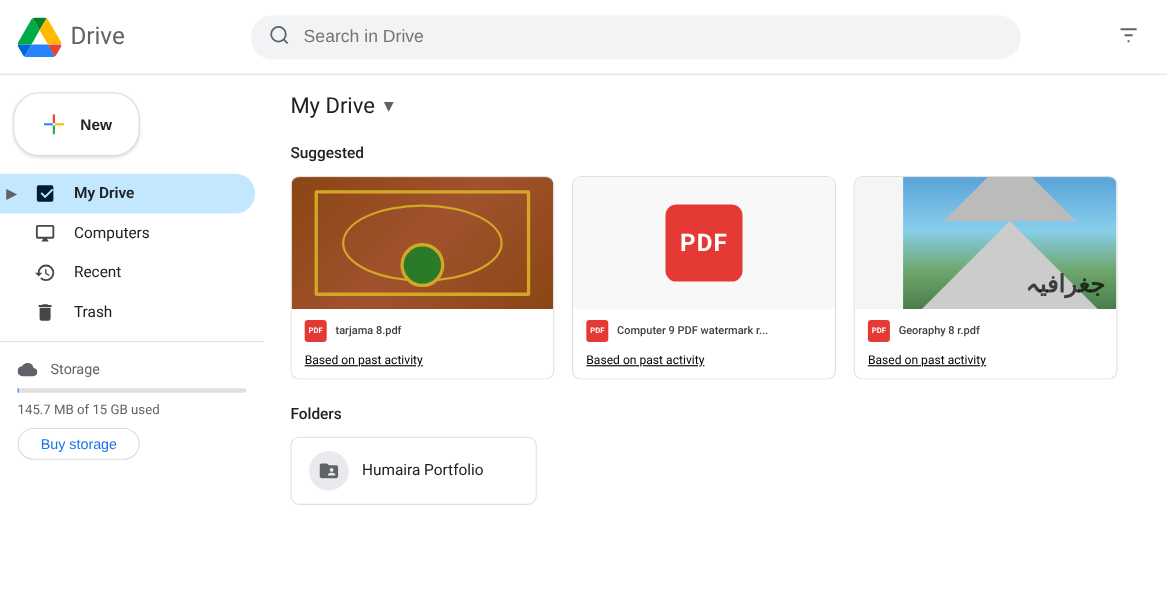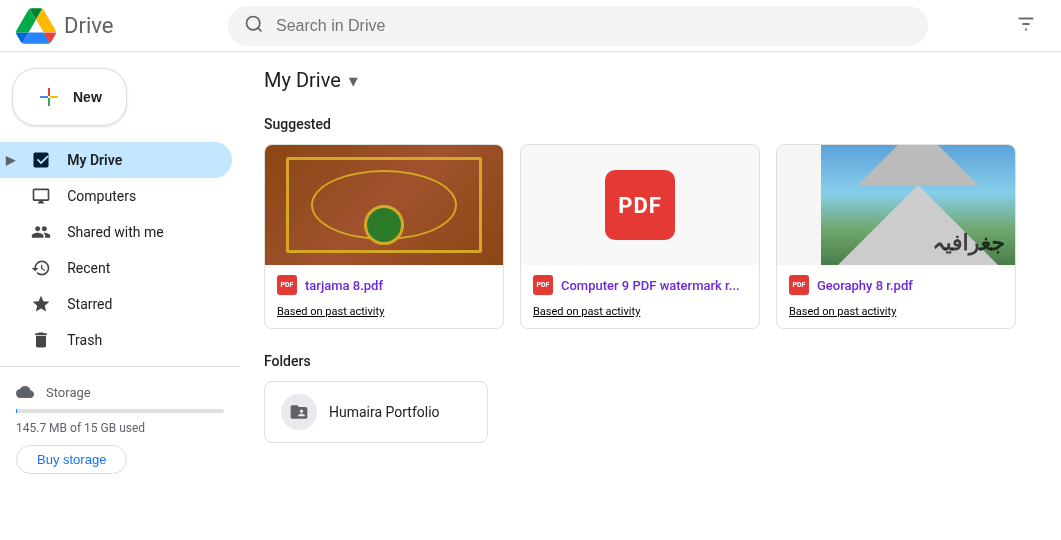--- a/index.html
+++ b/index.html
@@ -3,21 +3,21 @@
   <meta charset="utf-8">
   <style>
     * { margin: 0; padding: 0; box-sizing: border-box; }
     body { font-family: 'Google Sans', Roboto, Arial, sans-serif; background: #fff; color: #202124; width: 1061px; height: 540px; overflow: hidden; display: flex; flex-direction: column; }
 
     
     .header {
       display: flex;
       align-items: center;
       padding: 8px 16px;
-      height: 52px;
+      height: 68px;
       border-bottom: 1px solid #e0e0e0;
       gap: 12px;
     }
     .logo-area {
       display: flex;
       align-items: center;
       gap: 8px;
       min-width: 200px;
     }
     .logo-icon {
@@ -346,22 +346,22 @@
       border-radius: 3px;
       display: flex;
       align-items: center;
       justify-content: center;
       color: #fff;
       font-size: 7px;
       font-weight: 700;
       flex-shrink: 0;
     }
     .card-file-name {
-      font-size: 13px;
-      color: #6d28d9;
+      font-size: 10px;
+      color: #404040;
       font-weight: 500;
       white-space: nowrap;
       overflow: hidden;
       text-overflow: ellipsis;
     }
     .card-sub {
       font-size: 11px;
       color: #000000;
       padding: 0 12px 10px 12px;
       text-decoration: underline;
@@ -467,49 +467,31 @@
     <div class="sidebar-item">
       <span class="expand-arrow" style="visibility:hidden">▶</span>
       <span class="item-icon">
         <svg width="20" height="20" viewBox="0 0 24 24" fill="#444746">
           <path d="M20 3H4a2 2 0 00-2 2v11a2 2 0 002 2h6l-2 3h8l-2-3h6a2 2 0 002-2V5a2 2 0 00-2-2zm0 13H4V5h16v11z"></path>
         </svg>
       </span>
       <span>Computers</span>
     </div>
 
-    <div class="sidebar-item">
-      <span class="expand-arrow" style="visibility:hidden">▶</span>
-      <span class="item-icon">
-        <svg width="20" height="20" viewBox="0 0 24 24" fill="#444746">
-          <path d="M16 11c1.66 0 2.99-1.34 2.99-3S17.66 5 16 5c-1.66 0-3 1.34-3 3s1.34 3 3 3zm-8 0c1.66 0 2.99-1.34 2.99-3S9.66 5 8 5C6.34 5 5 6.34 5 8s1.34 3 3 3zm0 2c-2.33 0-7 1.17-7 3.5V19h14v-2.5c0-2.33-4.67-3.5-7-3.5zm8 0c-.29 0-.62.02-.97.05 1.16.84 1.97 1.97 1.97 3.45V19h6v-2.5c0-2.33-4.67-3.5-7-3.5z"></path>
-        </svg>
-      </span>
-      <span>Shared with me</span>
-    </div>
 
     <div class="sidebar-item">
       <span class="expand-arrow" style="visibility:hidden">▶</span>
       <span class="item-icon">
         <svg width="20" height="20" viewBox="0 0 24 24" fill="#444746">
           <path d="M13 3a9 9 0 00-9 9H1l3.89 3.89.07.14L9 12H6c0-3.87 3.13-7 7-7s7 3.13 7 7-3.13 7-7 7c-1.93 0-3.68-.79-4.94-2.06l-1.42 1.42A8.954 8.954 0 0013 21a9 9 0 000-18zm-1 5v5l4.28 2.54.72-1.21-3.5-2.08V8H12z"></path>
         </svg>
       </span>
       <span>Recent</span>
     </div>
 
-    <div class="sidebar-item">
-      <span class="expand-arrow" style="visibility:hidden">▶</span>
-      <span class="item-icon">
-        <svg width="20" height="20" viewBox="0 0 24 24" fill="#444746">
-          <path d="M12 17.27L18.18 21l-1.64-7.03L22 9.24l-7.19-.61L12 2 9.19 8.63 2 9.24l5.46 4.73L5.82 21z"></path>
-        </svg>
-      </span>
-      <span>Starred</span>
-    </div>
 
     <div class="sidebar-item">
       <span class="expand-arrow" style="visibility:hidden">▶</span>
       <span class="item-icon">
         <svg width="20" height="20" viewBox="0 0 24 24" fill="#444746">
           <path d="M6 19c0 1.1.9 2 2 2h8a2 2 0 002-2V7H6v12zM19 4h-3.5l-1-1h-5l-1 1H5v2h14V4z"></path>
         </svg>
       </span>
       <span>Trash</span>
     </div>

